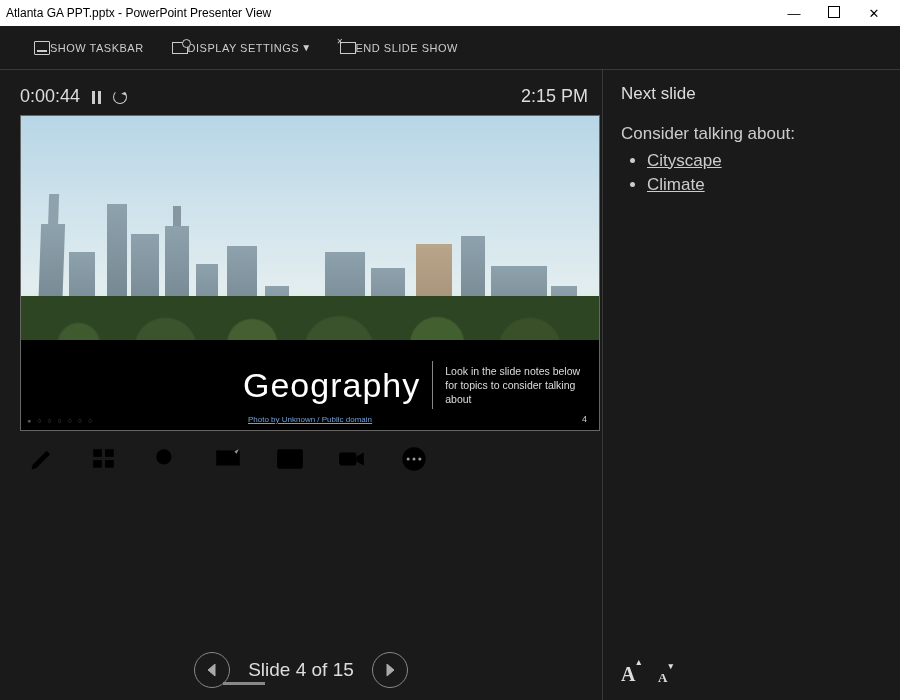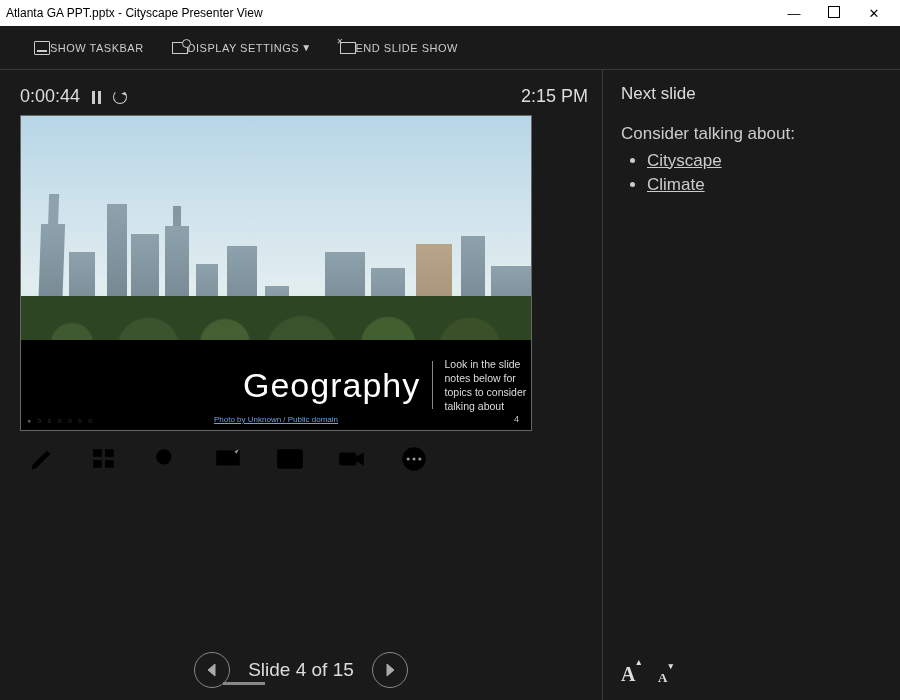--- a/index.html
+++ b/index.html
@@ -86,21 +86,21 @@
   .pause-icon::after { content:""; display:inline-block; width:3px; height:13px; background:#ccc; vertical-align:middle;}
   .reset-icon {
     width:14px; height:14px; border:1.5px solid #ccc; border-radius:50%; border-top-color:transparent;
     display:inline-block; position:relative;
   }
   .reset-icon::after { content:""; position:absolute; top:-2px; right:-2px; border:3px solid transparent; border-bottom-color:#ccc; transform:rotate(20deg);}
   .timer-row .clock { margin-left:auto; font-size:18px; }
 
   
   .slide-preview {
-    width: 512px; height: 316px;
+    width: 580px; height: 316px;
     background:#000;
     border:1px solid #666;
     position:relative;
     overflow:hidden;
   }
   
   .sky {
     position:absolute; left:0; right:0; top:0; height:230px;
     background: linear-gradient(#b7d6e6 0%, #cfe3ec 40%, #e2edef 75%, #d0ddcf 100%);
   }
@@ -234,21 +234,21 @@
     color:#ddd; font-family:"Times New Roman",serif;
   }
   .fontctrl .big { font-size:20px; font-weight:bold; position:relative;}
   .fontctrl .big sup, .fontctrl .small sup { font-size:9px; position:relative; top:-8px; left:1px;}
   .fontctrl .small { font-size:13px; font-weight:bold; position:relative;}
 </style>
 </head>
 <body>
 
 <div class="titlebar">
-  <span class="title">Atlanta GA PPT.pptx - Cityscape Presenter View</span>
+  <span class="title">Atlanta GA PPT.pptx - PowerPoint Presenter View</span>
   <span class="winbtn min"></span>
   <span class="winbtn max"></span>
   <span class="winbtn close"></span>
 </div>
 
 <div class="toolbar">
   <div class="tbitem">
     <span class="tbicon tbicon-taskbar"></span>
     <span>SHOW TASKBAR</span>
   </div>

